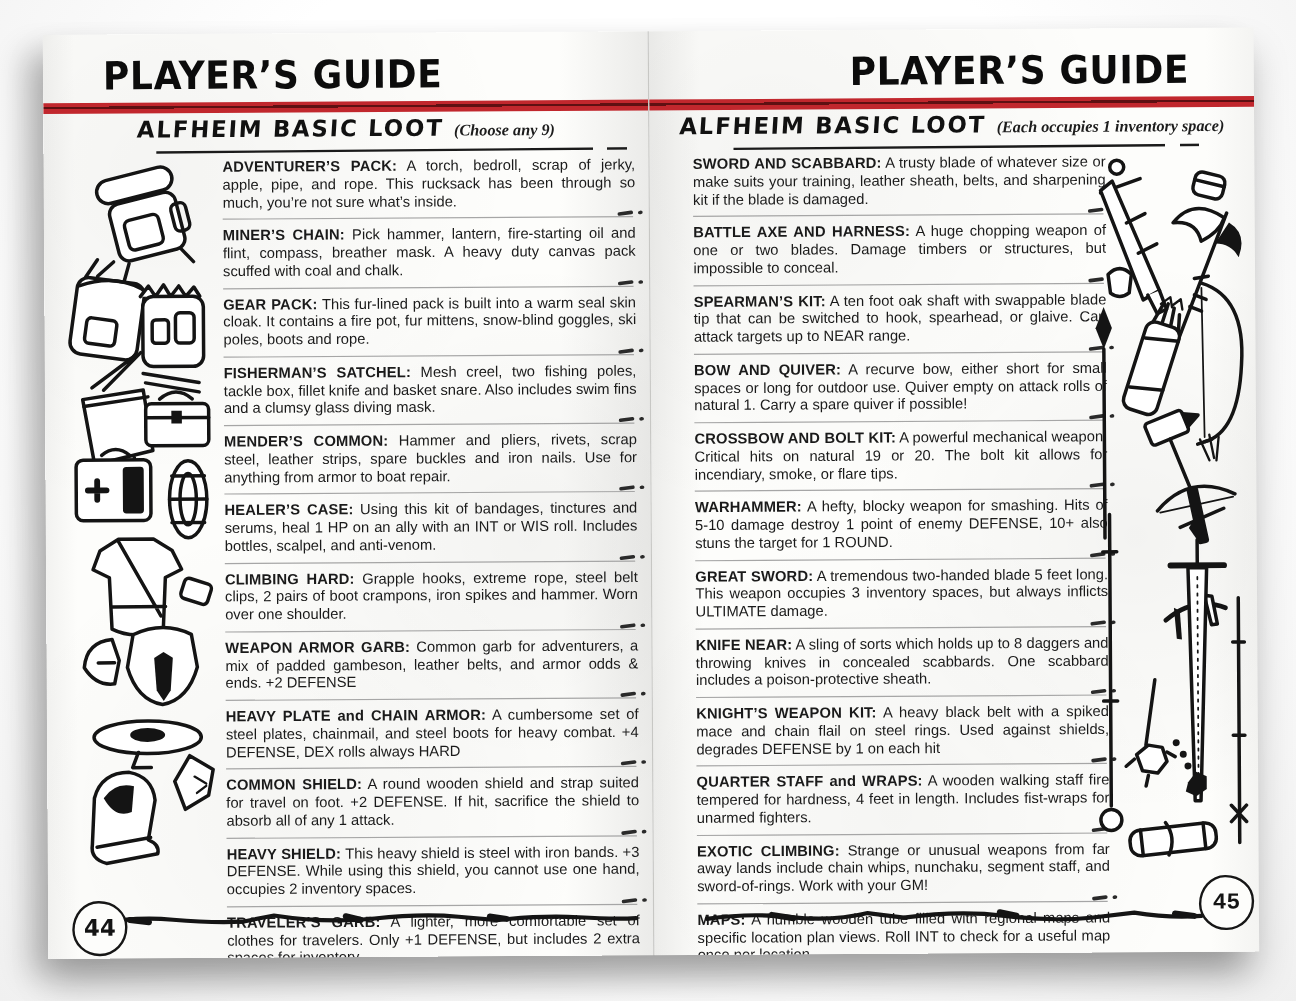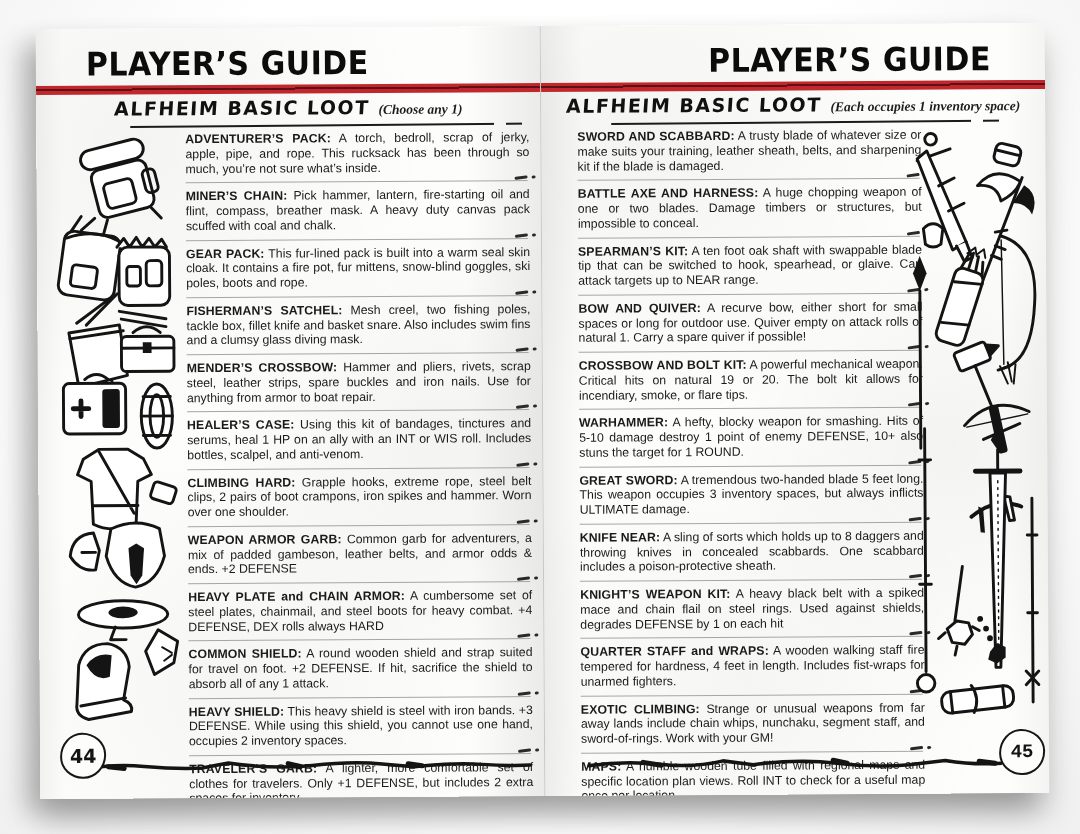--- a/index.html
+++ b/index.html
@@ -48,34 +48,34 @@
   .page.left .art-col{left:10px;}
   .page.right .art-col{right:4px;}
   .art-col svg{width:100%;height:100%;}
   .squiggle{position:absolute;bottom:24px;height:14px;}
   .page.left .squiggle{left:38px;right:22px;}
   .page.right .squiggle{left:38px;right:16px;}
   .page-num{position:absolute;width:42px;height:42px;border:2.5px solid #161616;
     border-radius:48% 52% 50% 50% / 53% 47% 52% 48%;display:flex;align-items:center;
     justify-content:center;font-family:"DejaVu Sans",sans-serif;font-weight:bold;
     font-size:19px;color:#141414;background:#fdfdfb;}
-  .page.left .page-num{left:20px;bottom:20px;}
+  .page.left .page-num{left:20px;bottom:2px;}
   .page.right .page-num{right:4px;bottom:18px;font-family:Liberation Mono, monospace;}
 </style>
 </head>
 <body>
 
 <div class="scene">
 
   <div class="page left">
     <div class="guide-title">PLAYER’S GUIDE</div>
     <div class="red-bar"></div>
     <div class="section-row">
       <span class="loot-title">ALFHEIM BASIC LOOT</span>
-      <span class="loot-note">(Choose any 1)</span>
+      <span class="loot-note">(Choose any 9)</span>
     </div>
     <div class="section-underline"></div>
 
     <div class="art-col">
       <svg viewBox="0 0 140 640" preserveAspectRatio="xMidYMin meet">
         <g stroke="#141414" stroke-width="3" fill="none" stroke-linecap="round" stroke-linejoin="round">
           <g transform="rotate(-14 72 45)">
             <rect x="40" y="12" width="66" height="20" rx="10" fill="#fff"></rect>
             <rect x="46" y="34" width="58" height="50" rx="9" fill="#fff"></rect>
             <rect x="56" y="50" width="30" height="26" rx="5"></rect>
@@ -161,21 +161,21 @@
           <i></i>
         </div>
       <p class="item"><b>GEAR PACK:</b> <span>This fur-lined pack is built into a warm seal skin cloak. It contains a fire pot, fur mittens, snow-blind goggles, ski poles, boots and rope.</span></p>
       <div class="div-line">
           <i></i>
         </div>
       <p class="item"><b>FISHERMAN’S SATCHEL:</b> <span>Mesh creel, two fishing poles, tackle box, fillet knife and basket snare. Also includes swim fins and a clumsy glass diving mask.</span></p>
       <div class="div-line">
           <i></i>
         </div>
-      <p class="item"><b>MENDER’S CROSSBOW:</b> <span>Hammer and pliers, rivets, scrap steel, leather strips, spare buckles and iron nails. Use for anything from armor to boat repair.</span></p>
+      <p class="item"><b>MENDER’S COMMON:</b> <span>Hammer and pliers, rivets, scrap steel, leather strips, spare buckles and iron nails. Use for anything from armor to boat repair.</span></p>
       <div class="div-line">
           <i></i>
         </div>
       <p class="item"><b>HEALER’S CASE:</b> <span>Using this kit of bandages, tinctures and serums, heal 1 HP on an ally with an INT or WIS roll. Includes bottles, scalpel, and anti-venom.</span></p>
       <div class="div-line">
           <i></i>
         </div>
       <p class="item"><b>CLIMBING HARD:</b> <span>Grapple hooks, extreme rope, steel belt clips, 2 pairs of boot crampons, iron spikes and hammer. Worn over one shoulder.</span></p>
       <div class="div-line">
           <i></i>

